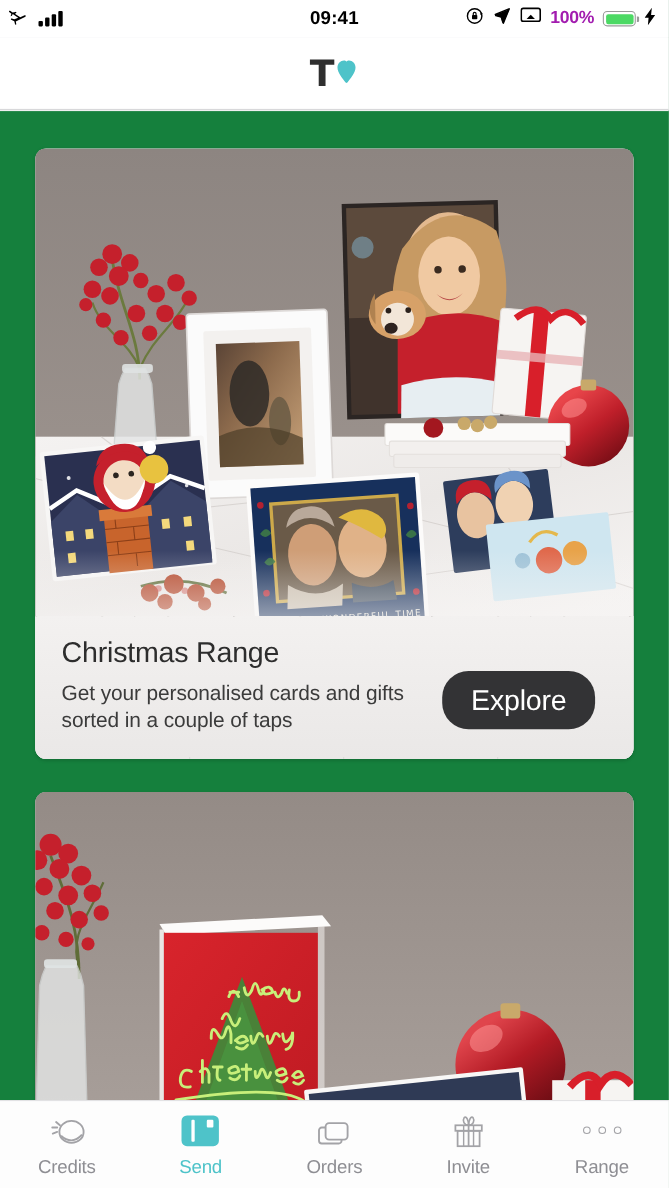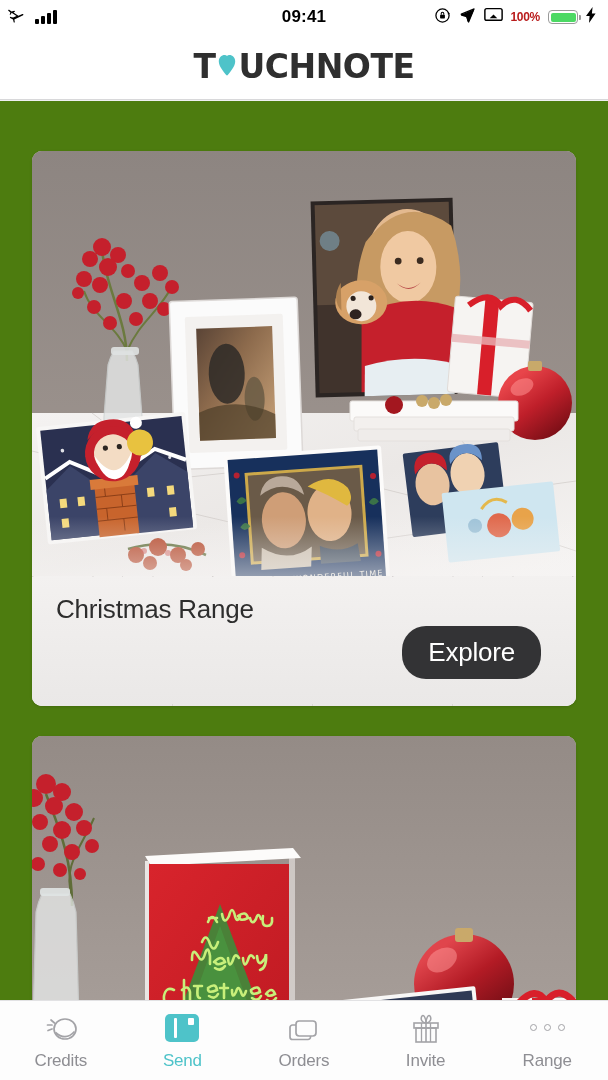--- a/index.html
+++ b/index.html
@@ -20,21 +20,21 @@
   .sb-time{
     position:absolute; left:0; right:0; text-align:center;
     font-size:17px; font-weight:bold; color:#000; letter-spacing:0.2px; line-height:34px;
   }
   .signal-bars{ display:flex; align-items:flex-end; gap:2px; height:14px; }
   .signal-bars i{ display:block; width:4px; background:#000; border-radius:1px; }
   .signal-bars i:nth-child(1){height:5px}
   .signal-bars i:nth-child(2){height:8px}
   .signal-bars i:nth-child(3){height:11px}
   .signal-bars i:nth-child(4){height:14px}
-  .batt-pct{ font-size:12px; font-weight:bold; color:#b91c1c; letter-spacing:-0.3px; }
+  .batt-pct{ font-size:16px; font-weight:bold; color:#a21caf; letter-spacing:-0.3px; }
   .battery{
     width:30px; height:14px; border:1.6px solid #9a9a9a; border-radius:4px;
     padding:1.5px; position:relative;
   }
   .battery span{ display:block; width:100%; height:100%; background:#4cd964; border-radius:2px; }
   .battery:after{
     content:""; position:absolute; right:-4px; top:4px; width:2.5px; height:5px;
     background:#9a9a9a; border-radius:0 1px 1px 0;
   }
 
@@ -46,21 +46,21 @@
   .logo{ display:flex; align-items:center; }
   .logo-text{
     font-family:"DejaVu Sans", sans-serif;
     font-size:33px; font-weight:bold; color:#2f2f2f; letter-spacing:-0.5px;
   }
   .logo-heart{ width:24px; height:24px; margin:0 0px 3px -1px; position:relative; }
 
   
   .scroll{
     position:absolute; top:101px; left:0; right:0; bottom:80px;
-    background:#4d7c0f; overflow:hidden; padding:16px 32px;
+    background:#15803d; overflow:hidden; padding:0 32px;
   }
   .promo-card{
     margin-top:34px; border-radius:10px; overflow:hidden; background:#fff;
     box-shadow:0 1px 3px rgba(0,0,0,.14);
     position:relative;
   }
   .promo-photo{ position:relative; width:100%; height:425px; overflow:hidden; background:#8c8480; }
   .promo-photo.second{ height:320px; }
 
   .caption{
@@ -166,21 +166,20 @@
 </div>
 
 <div class="header">
   <div class="logo">
     <span class="logo-text">T</span>
     <span class="logo-heart">
       <svg width="24" height="24" viewBox="0 0 24 24">
           <path fill="#4ec3c9" d="M12 22.5c-.3 0-.6-.2-.8-.4C8.6 18.6 3.8 13.1 3.8 8.4 3.8 4.6 6.5 2 9.7 2c1 0 1.8.4 2.3 1 .5-.6 1.3-1 2.3-1 3.2 0 5.9 2.6 5.9 6.4 0 4.7-4.8 10.2-7.4 13.7-.2.2-.5.4-.8.4z"></path>
         </svg>
     </span>
-    <span class="logo-text">UCHNOTE</span>
   </div>
 </div>
 
 <div class="scroll">
 
   <div class="promo-card">
     <div class="promo-photo">
       <svg width="544" height="425" viewBox="0 0 544 425" preserveAspectRatio="xMidYMid slice">
         <defs>
           <linearGradient id="wall" x1="0" y1="0" x2="0" y2="1">
@@ -386,20 +385,21 @@
             </g>
         </g>
       </svg>
       <div style="position:absolute;inset:0;background:linear-gradient(to bottom, rgba(255,255,255,0) 86%, rgba(246,244,243,.55) 100%);"></div>
     </div>
 
     <div class="caption">
       <div class="caption-marble"></div>
       <div class="caption-inner">
         <div class="promo-title">Christmas Range</div>
+        <div class="promo-sub">Get your personalised cards and gifts sorted in a couple of taps</div>
       </div>
       <button class="explore-btn">Explore</button>
     </div>
   </div>
 
   <div class="promo-card" style="margin-top:30px;">
     <div class="promo-photo second">
       <svg width="544" height="320" viewBox="0 0 544 320" preserveAspectRatio="xMidYMid slice">
         <defs>
           <linearGradient id="wall2" x1="0" y1="0" x2="0" y2="1">

